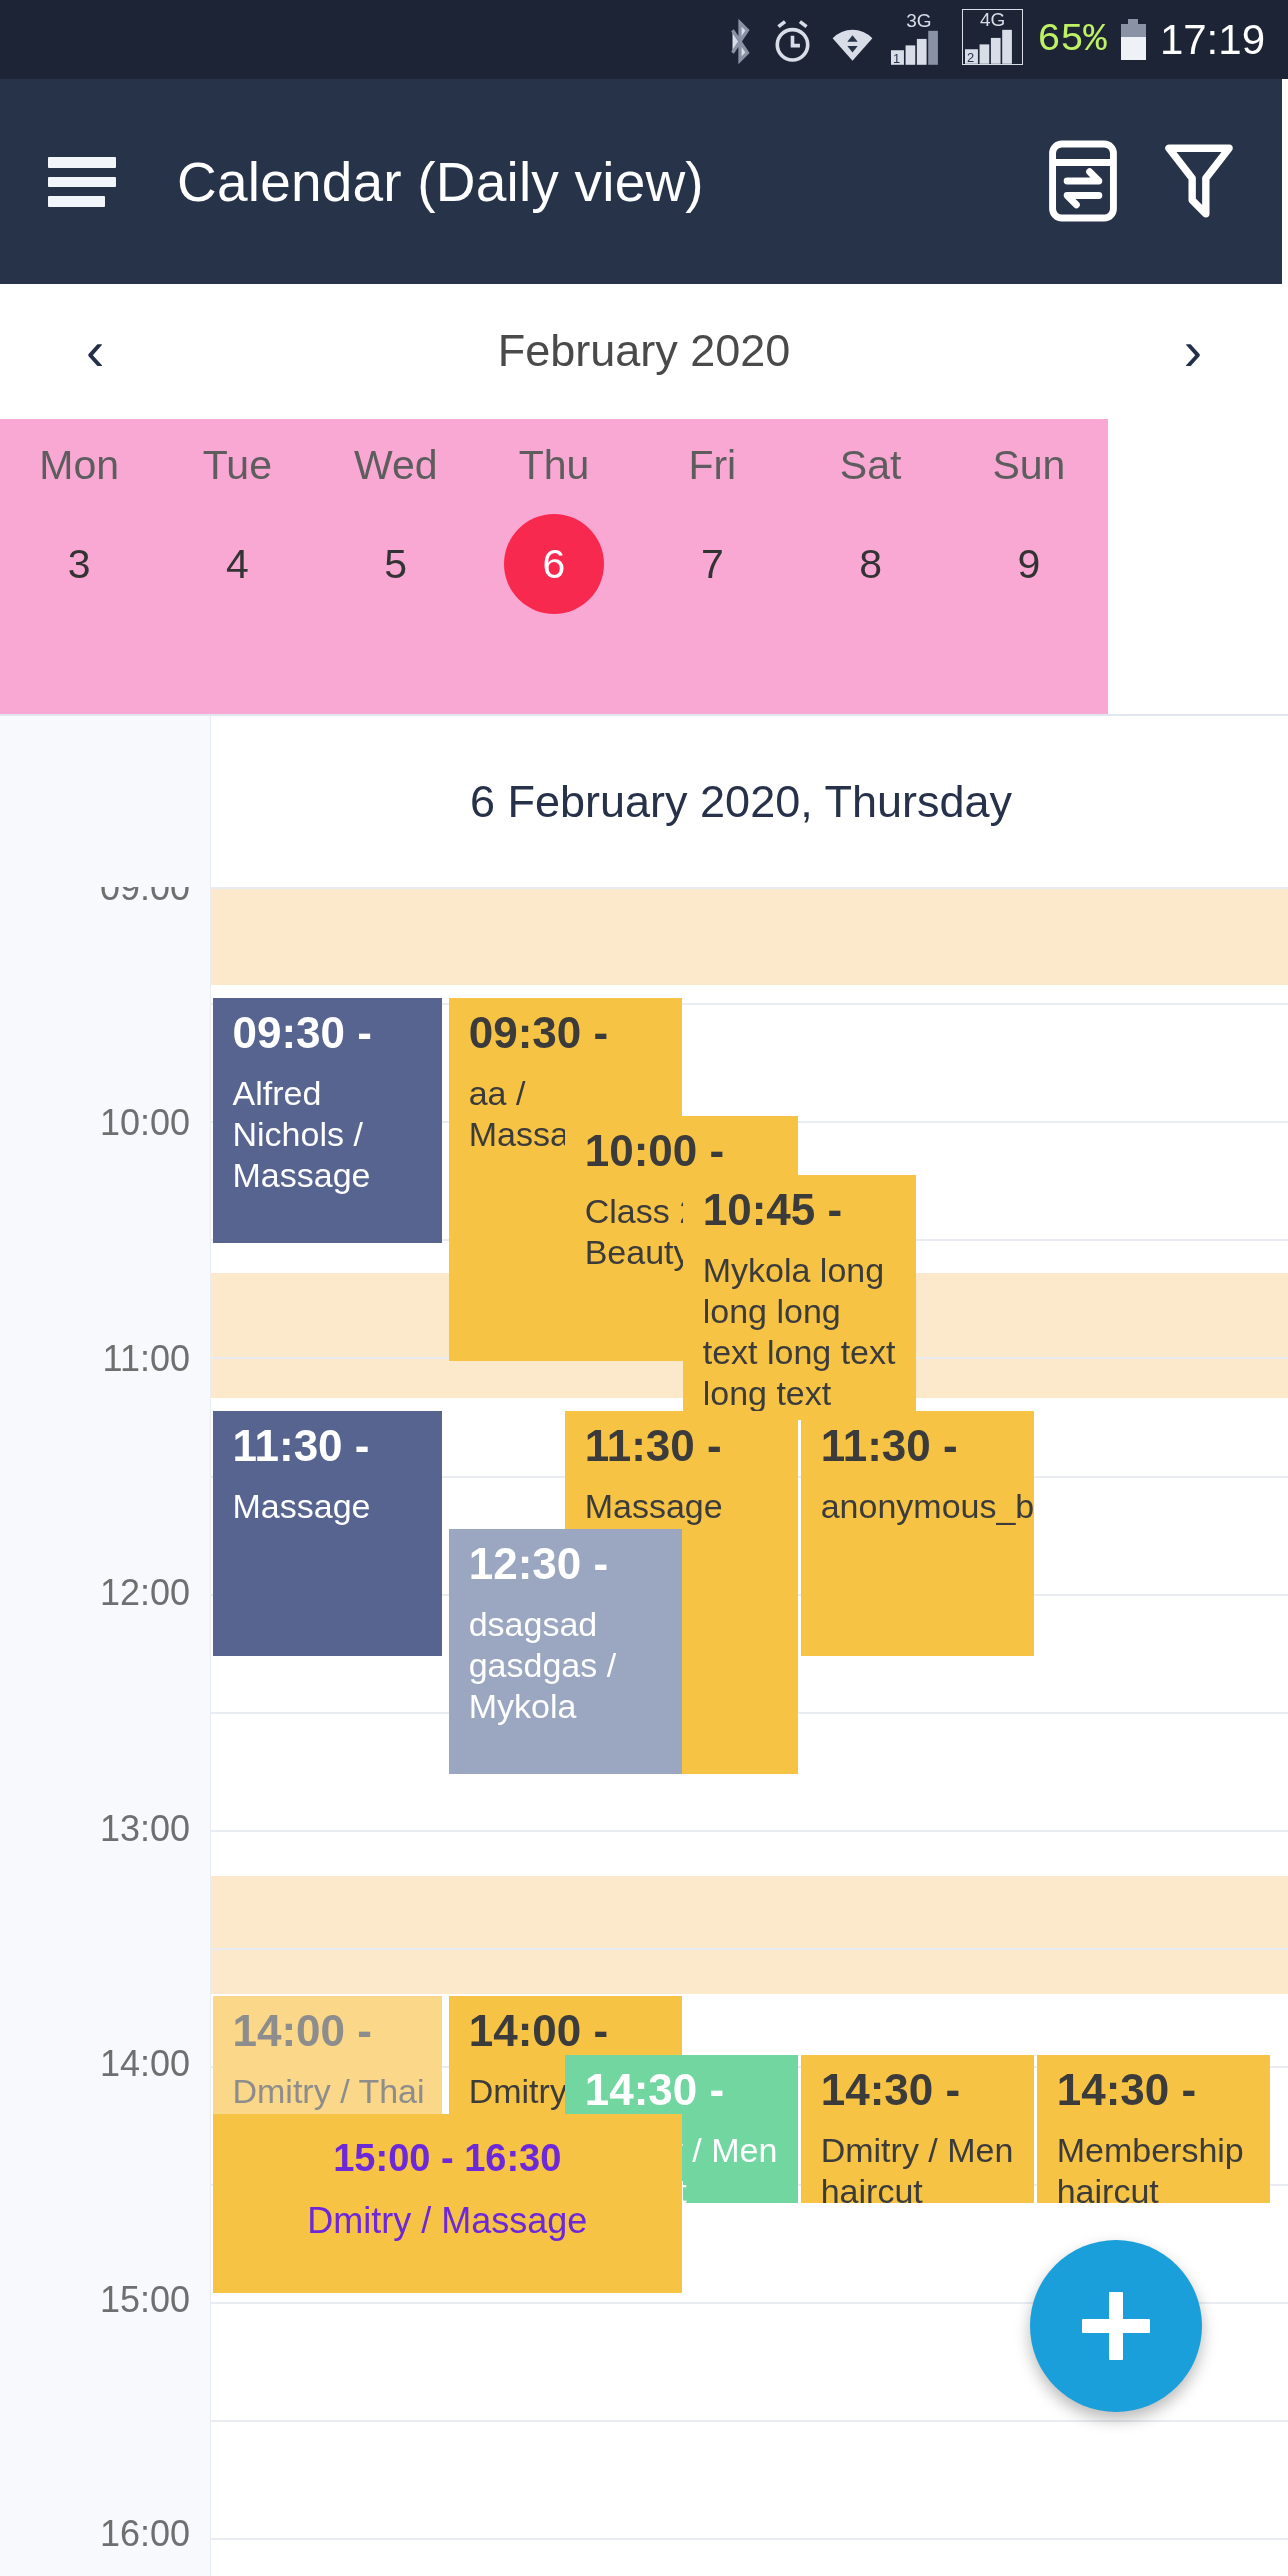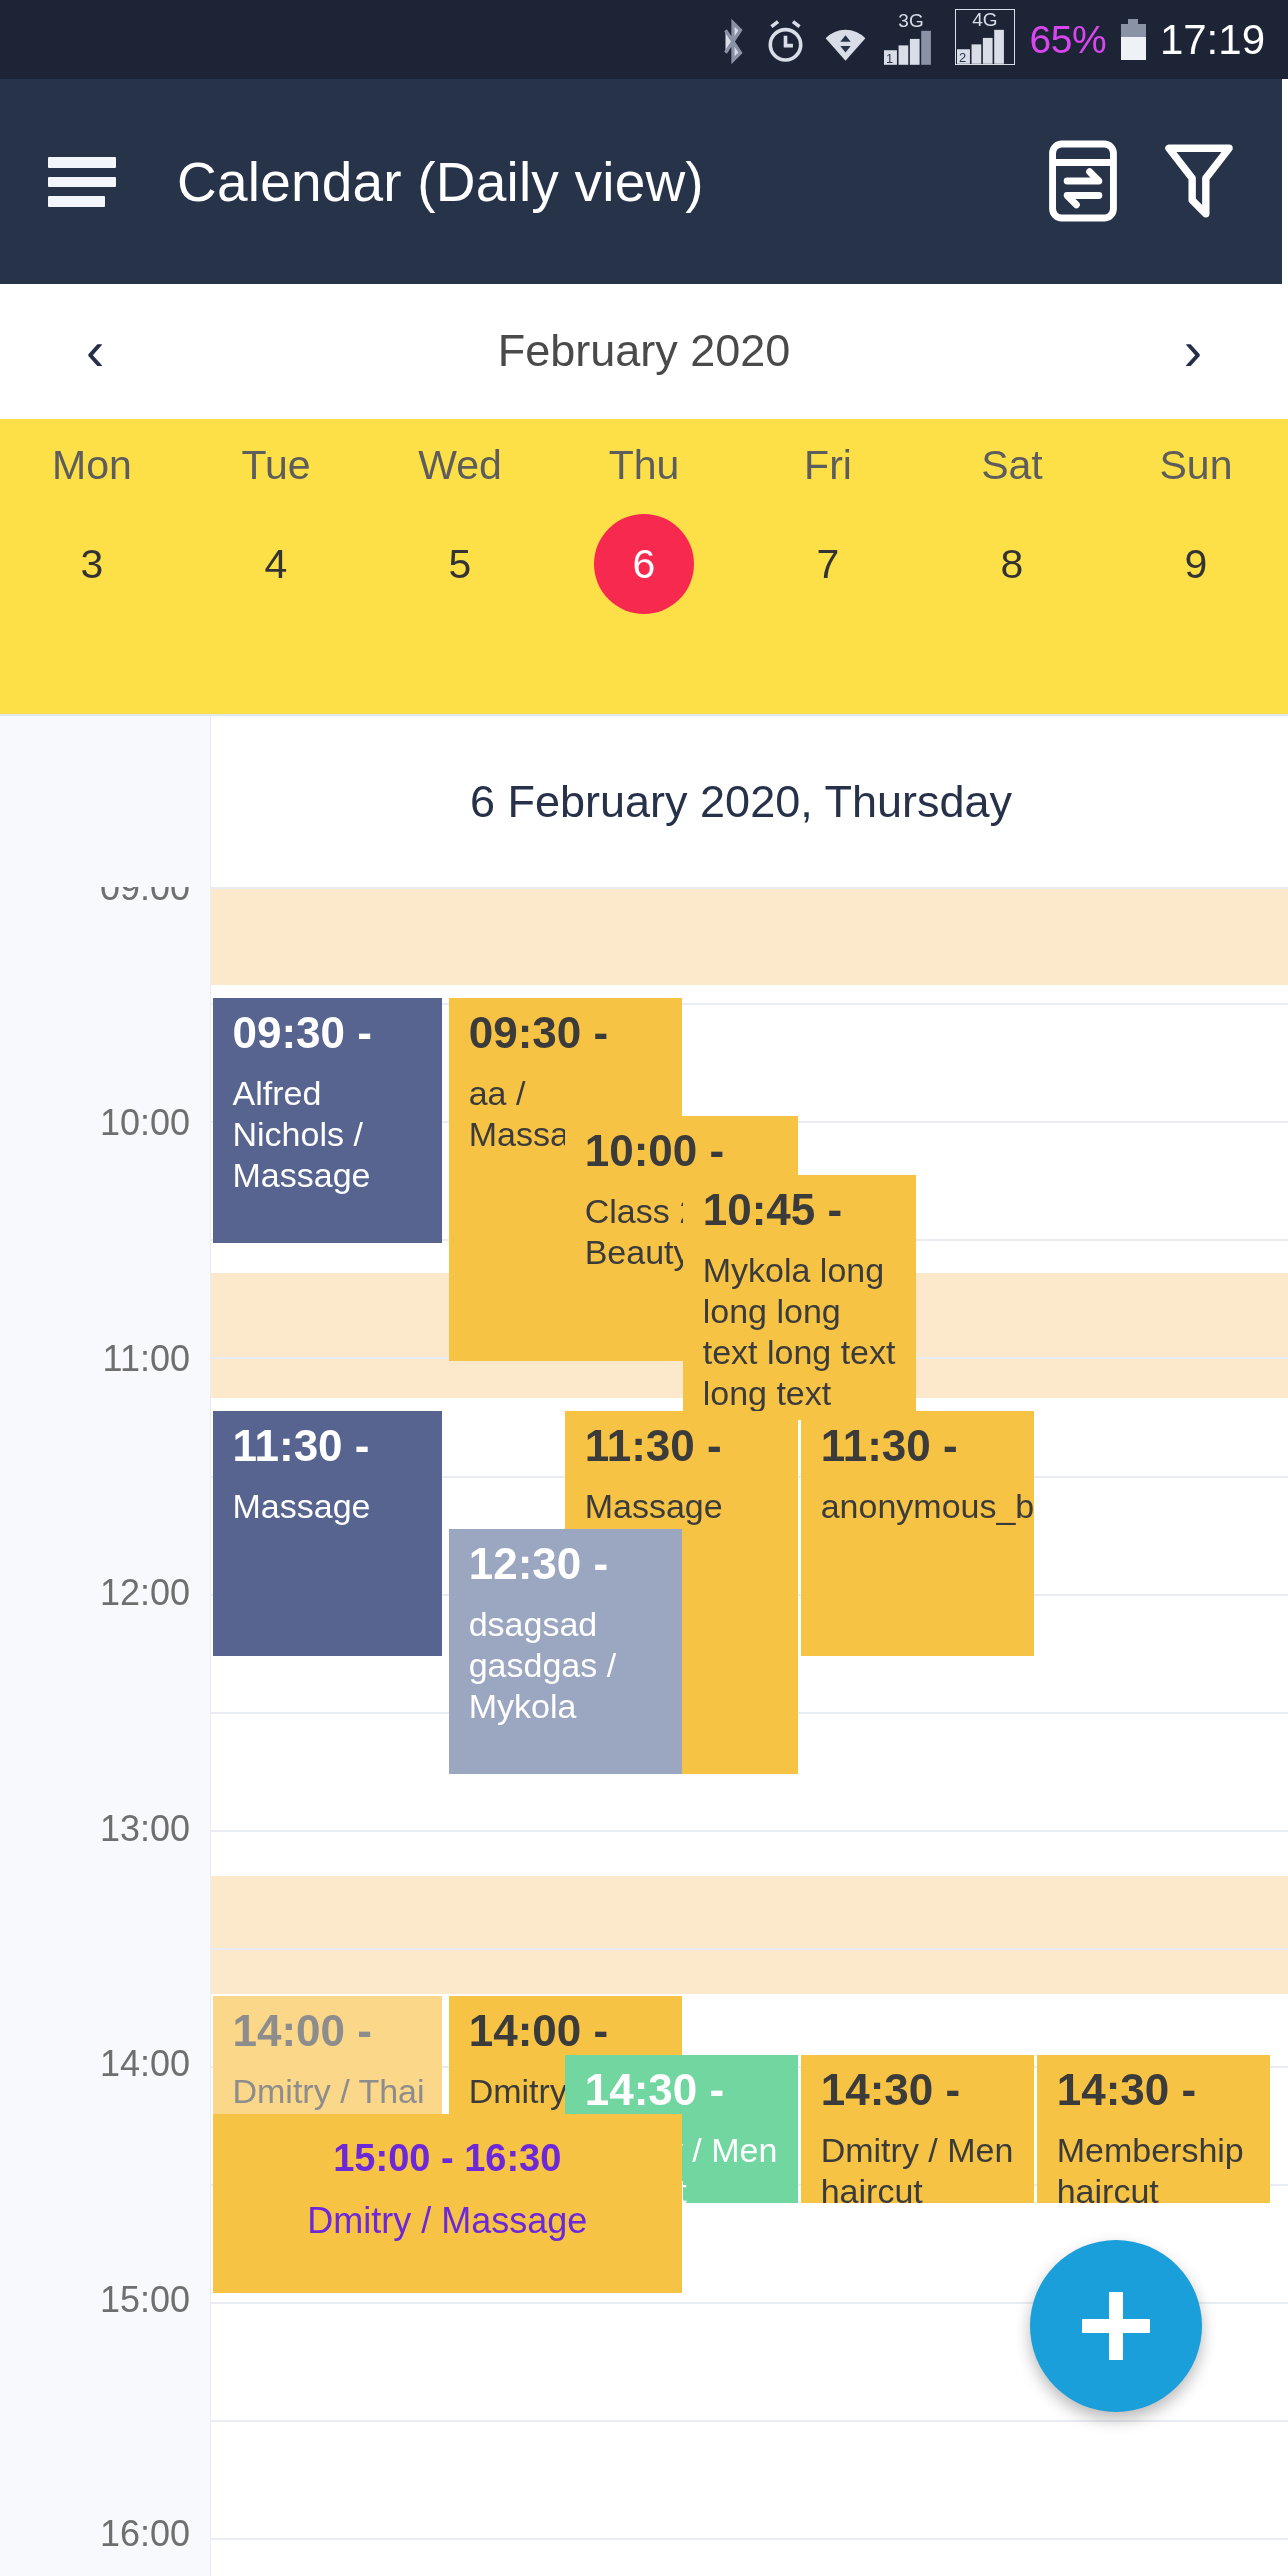--- a/index.html
+++ b/index.html
@@ -16,21 +16,21 @@
     position: absolute; top: 0; left: 0; width: 1288px; height: 79px;
     background: #1d2436; display: flex; align-items: center;
     justify-content: flex-end; padding-right: 23px; gap: 14.3px;
   }
   .sb-icons { display: flex; align-items: flex-end; gap: 16px; height: 50px; }
   .sb-ic { fill: #d8dde8; display: block; }
   .sig { display: flex; flex-direction: column; align-items: center; justify-content: flex-end; }
   .sig .net { color: #d8dde8; font-size: 19px; line-height: 18px; font-family: "Liberation Sans", sans-serif; margin-bottom: -1.8px; }
   .sig-wrap { display:flex; align-items:flex-end; }
   .sim2 { border: 1.8px solid #d8dde8; padding: 0.9px 1.8px 0 1.8px; }
-  .battery-pct { color: #d946ef; font-size: 39px; letter-spacing: -0.4px; font-family: Liberation Sans, sans-serif; }
+  .battery-pct { color: #bef264; font-size: 39px; letter-spacing: -0.4px; font-family: Liberation Mono, monospace; }
   .clock { color: #ffffff; font-size: 42px; letter-spacing: 0px; font-family: "Liberation Sans", sans-serif; }
   .batt { width: 25px; height: 41px; position: relative; }
   .batt .cap { position:absolute; top:0; left:7.2px; width:10.7px; height:5.4px; background:#8a93a5; }
   .batt .body { position:absolute; top:5.4px; left:0; width:25px; height:36px; background:#8a93a5; }
   .batt .fill { position:absolute; bottom:0; left:0; width:25px; height:23px; background:#eef1f6; }
 
   
   .appbar {
     position: absolute; top: 79px; left: 0; width: 1282px; height: 206px;
     background: #263349; display: flex; align-items: center; padding: 0 47px 0 48px;
@@ -50,21 +50,21 @@
   .monthnav {
     position:absolute; top: 284px; left:0; width:1288px; height: 134px;
     background:#ffffff; display:flex; align-items:center; justify-content:space-between;
     padding: 0 86px;
   }
   .chev { color:#243049; font-size: 55px; line-height: 55px; font-family:"Liberation Sans", sans-serif; cursor:pointer; }
   .month-label { color:#4a4a4a; font-size: 45px; font-weight: 400; }
 
   
   .weekstrip {
-    position:absolute; top: 419px; left:0; width:1288px; height: 295px; background:#fde047;
+    position:absolute; top: 419px; left:0; width:1108px; height: 295px; background:#f9a8d4;
     display:grid; grid-template-columns: repeat(7, 1fr);
   }
   .wd { display:flex; flex-direction:column; align-items:center; }
   .wd-name { color:#5d5d5d; font-size: 41px; margin-top: 23px; font-weight:400; }
   .wd-num-wrap { margin-top: 25px; width: 100px; height: 100px; display:flex; align-items:center; justify-content:center; border-radius:50%; }
   .wd-num { color:#333333; font-size: 41px; font-weight:400; }
   .wd.selected .wd-num-wrap { background:#f8294f; }
   .wd.selected .wd-num { color:#ffffff; }
 
   .strip-divider { position:absolute; top: 714px; left:0; width:1288px; height:1.8px; background:#e2e6ee; }

